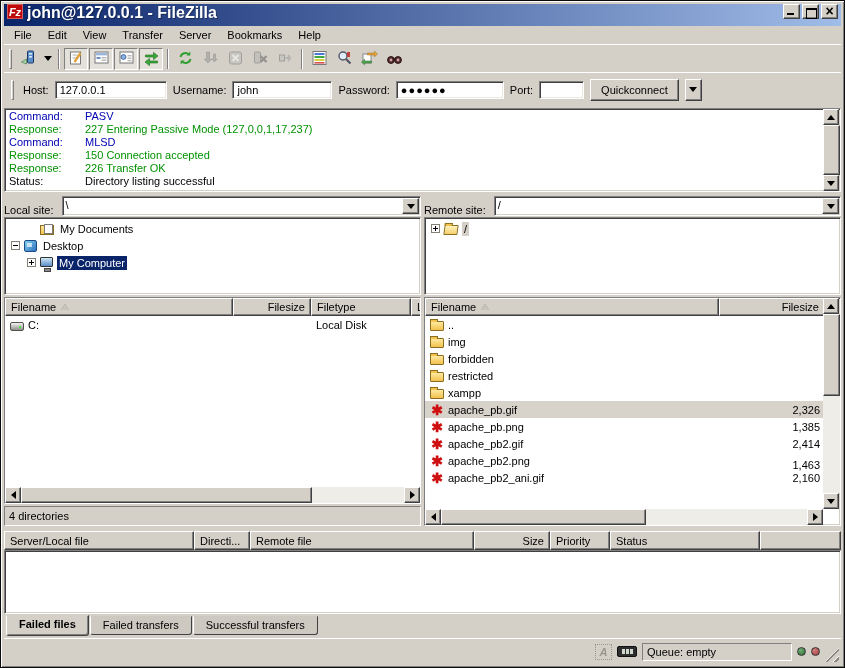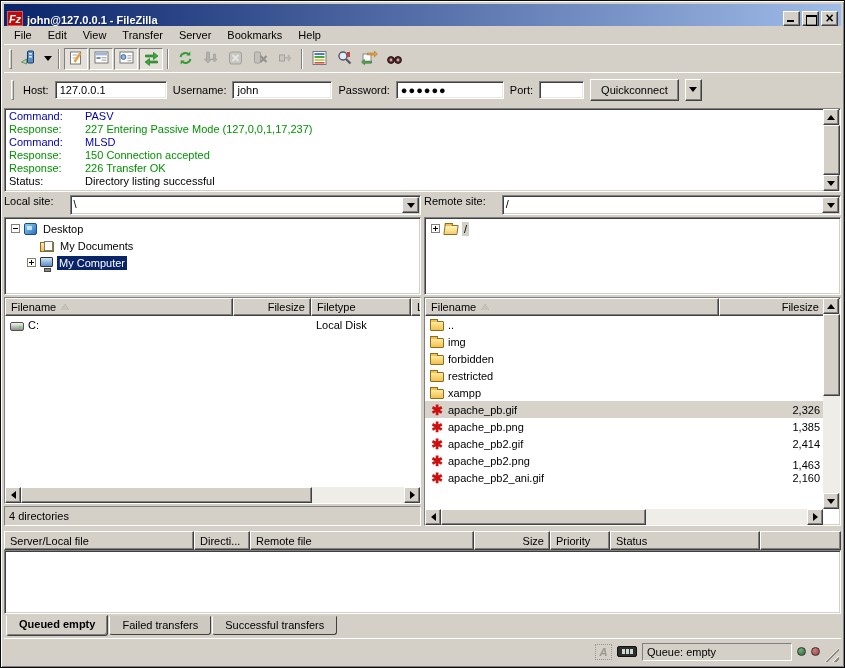--- a/index.html
+++ b/index.html
@@ -14,25 +14,25 @@
     padding:3px; display:flex; flex-direction:column; overflow:hidden;}
   
   .sunken{border:1px solid; border-color:var(--mid) var(--lite) var(--lite) var(--mid);
     box-shadow:inset 1px 1px 0 var(--dark), inset -1px -1px 0 var(--chrome);}
   .raised{border:1px solid; border-color:var(--lite) var(--dark) var(--dark) var(--lite);
     box-shadow:inset -1px -1px 0 var(--mid); background:var(--chrome);}
   .field{background:#fff;border:1px solid;border-color:var(--mid) var(--lite) var(--lite) var(--mid);
     box-shadow:inset 1px 1px 0 var(--dark), inset -1px -1px 0 #ece9e2;
     font-family:"Liberation Sans",sans-serif;font-size:11px;padding:2px 4px;outline:none;}
   
-  .titlebar{height:22px;flex:0 0 22px;display:flex;align-items:flex-end;gap:4px;padding:0 3px;
+  .titlebar{height:22px;flex:0 0 22px;display:flex;align-items:flex-start;gap:4px;padding:0 3px;
     background:linear-gradient(to right,var(--tb-l),var(--tb-r));}
   .app-icon{width:16px;height:15px;background:#c00a0a;color:#fff;font-weight:bold;font-size:11px;
     display:flex;align-items:center;justify-content:center;font-style:italic;border:1px solid #ffffff55;}
-  .title-text{color:#fff;font-weight:bold;font-size:11px;flex:1;text-shadow:1px 1px 0 #00000055;white-space:nowrap;overflow:hidden;}
+  .title-text{color:#fff;font-weight:bold;font-size:16px;flex:1;text-shadow:1px 1px 0 #00000055;white-space:nowrap;overflow:hidden;}
   .win-btns{display:flex;gap:2px;}
   .win-btn{width:17px;height:15px;position:relative;cursor:default;}
   .g-min::after{content:"";position:absolute;left:3px;bottom:3px;width:7px;height:2px;background:#000;}
   .g-max::after{content:"";position:absolute;left:3px;top:3px;width:9px;height:8px;border:1px solid #000;border-top-width:2px;}
   .g-close::after{content:"×";position:absolute;left:0;top:-2px;width:100%;text-align:center;font-size:14px;font-weight:bold;color:#000;}
   
   .menubar{height:18px;flex:0 0 18px;display:flex;align-items:center;padding-left:2px;}
   .menu-item{padding:2px 8px;}
   
   .toolbar{height:28px;flex:0 0 28px;display:flex;align-items:center;gap:1px;padding:1px 2px;border-top:1px solid #fff;}
@@ -64,21 +64,21 @@
   .vscroll{width:17px;flex:0 0 17px;display:flex;flex-direction:column;}
   .vscroll .sb-track{flex:1;position:relative;}
   .hscroll{height:16px;display:flex;}
   .hscroll .sb-track{flex:1;position:relative;}
   .sb-thumb-v{position:absolute;left:0;right:0;}
   .sb-thumb-h{position:absolute;top:0;bottom:0;}
   
   .panes{flex:1;display:flex;flex-direction:column;margin-top:3px;}
   .pane-row{display:flex;gap:3px;flex:1;}
   .pane{flex:1;display:flex;flex-direction:column;min-width:0;}
-  .site-row{height:21px;flex:0 0 21px;display:flex;align-items:flex-start;gap:16px;}
+  .site-row{height:21px;flex:0 0 21px;display:flex;align-items:flex-end;gap:8px;}
   .combo{flex:1;display:flex;height:20px;background:#fff;align-items:stretch;}
   .combo-text{flex:1;padding:2px 3px;white-space:nowrap;overflow:hidden;}
   .combo-btn{width:17px;margin:1px;display:flex;align-items:center;justify-content:center;}
   .tree{flex:0 0 78px;background:#fff;margin-top:1px;overflow:hidden;padding:2px 2px;}
   .tree-row{height:17px;display:flex;align-items:center;gap:4px;white-space:nowrap;}
   .expander{width:9px;height:9px;flex:0 0 9px;background:#fff;border:1px solid #848078;position:relative;}
   .expander::before,.expander.minus::before{content:"";position:absolute;left:1px;top:3px;width:5px;height:1px;background:#000;}
   .expander.plus::after{content:"";position:absolute;left:3px;top:1px;width:1px;height:5px;background:#000;}
   .expander.none{visibility:hidden;}
   .tree-label{padding:1px 2px;}
@@ -337,29 +337,29 @@
         <div class="site-row">
           <span>Local site:</span>
           <span class="combo sunken">
             <span class="combo-text">\</span>
             <span class="combo-btn raised">
                 <span class="arrow-down"></span>
               </span>
           </span>
         </div>
         <div class="tree sunken" id="local-tree">
+            <div class="tree-row" style="padding-left: 20px;">
+              <span class="expander none"></span>
+              <span class="i i-docs"></span>
+              <span class="tree-label">My Documents</span>
+            </div>
             <div class="tree-row" style="padding-left: 4px;">
               <span class="expander minus"></span>
               <span class="i i-desktop"></span>
               <span class="tree-label">Desktop</span>
-            </div>
-            <div class="tree-row" style="padding-left: 20px;">
-              <span class="expander none"></span>
-              <span class="i i-docs"></span>
-              <span class="tree-label">My Documents</span>
             </div>
             <div class="tree-row" style="padding-left: 20px;">
               <span class="expander plus"></span>
               <span class="i i-computer"></span>
               <span class="tree-label sel-active">My Computer</span>
             </div>
           </div>
         <div class="listzone sunken">
           <div class="list-flex">
             <div class="list-main">
@@ -555,21 +555,21 @@
         </div>
         <div class="hcell raised" style="width: 150px;">
           <span>Status</span>
         </div>
         <div class="hcell raised fill"></div>
       </div>
     <div class="queue-body sunken"></div>
   </div>
 
   <div class="tabs" id="queue-tabs">
-      <span class="tab active">Queued empty</span>
+      <span class="tab active">Failed files</span>
       <span class="tab">Failed transfers</span>
       <span class="tab">Successful transfers</span>
     </div>
 
   <div class="bottombar">
     <span class="ascii-ind">A</span>
     <span class="dtype-badge">
         <b></b>
         <b></b>
         <b></b>

